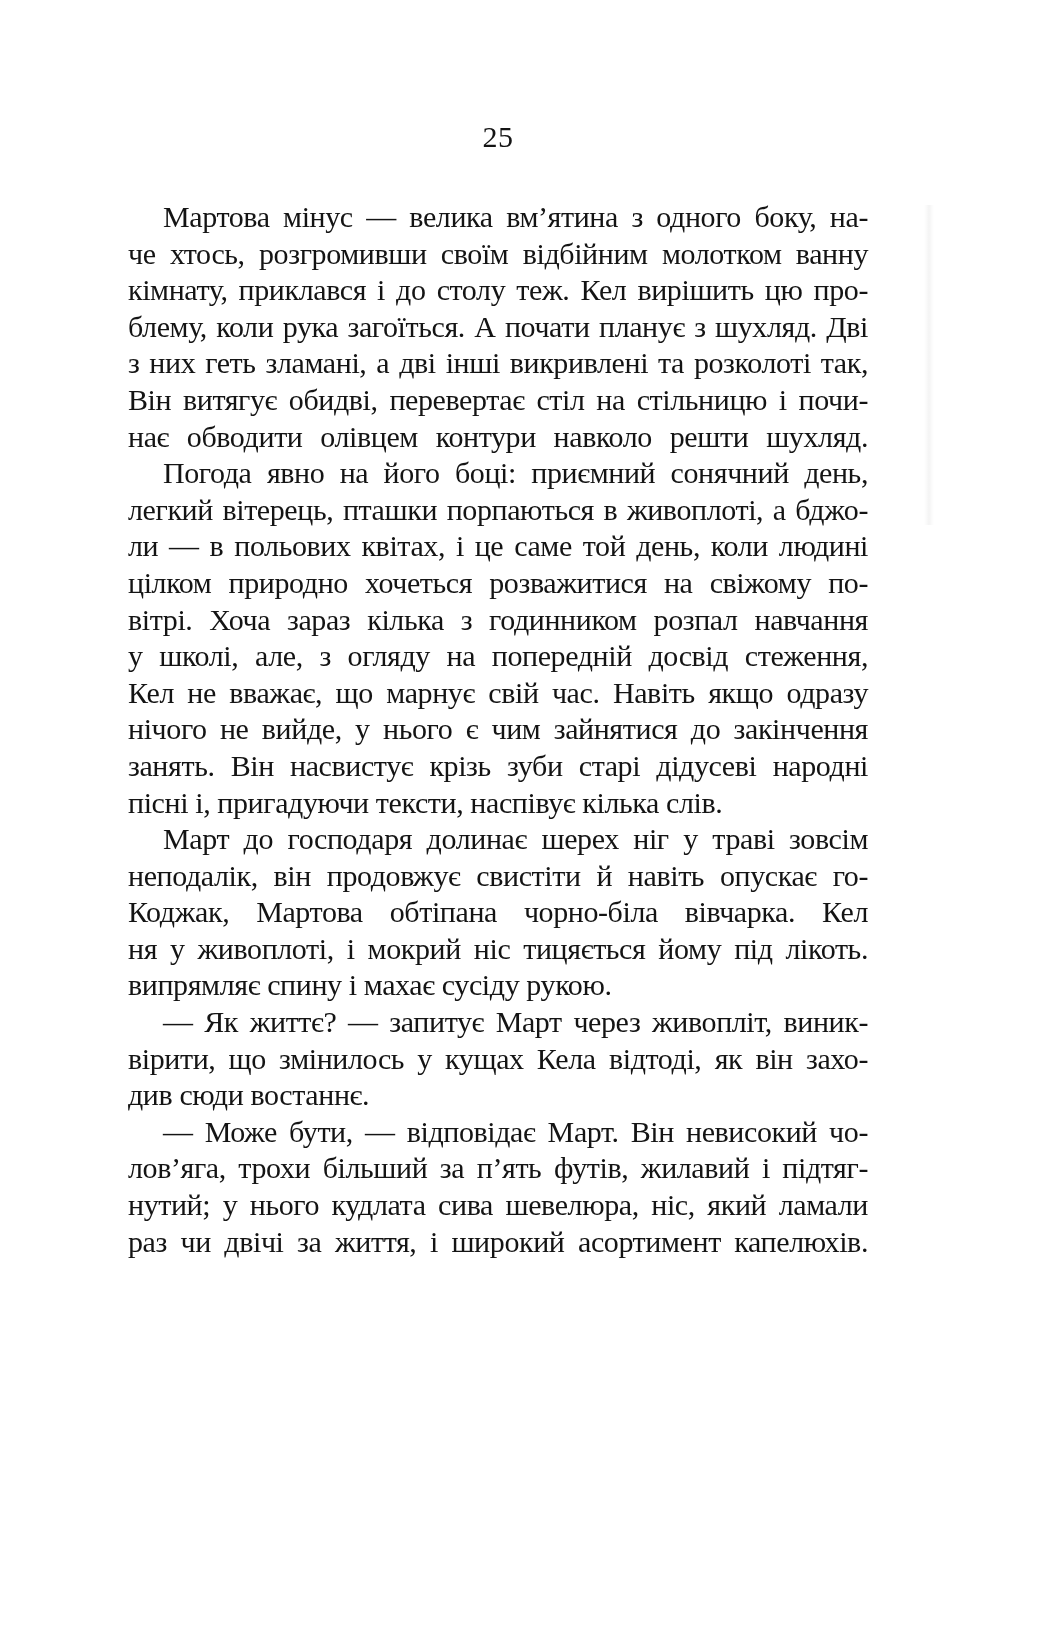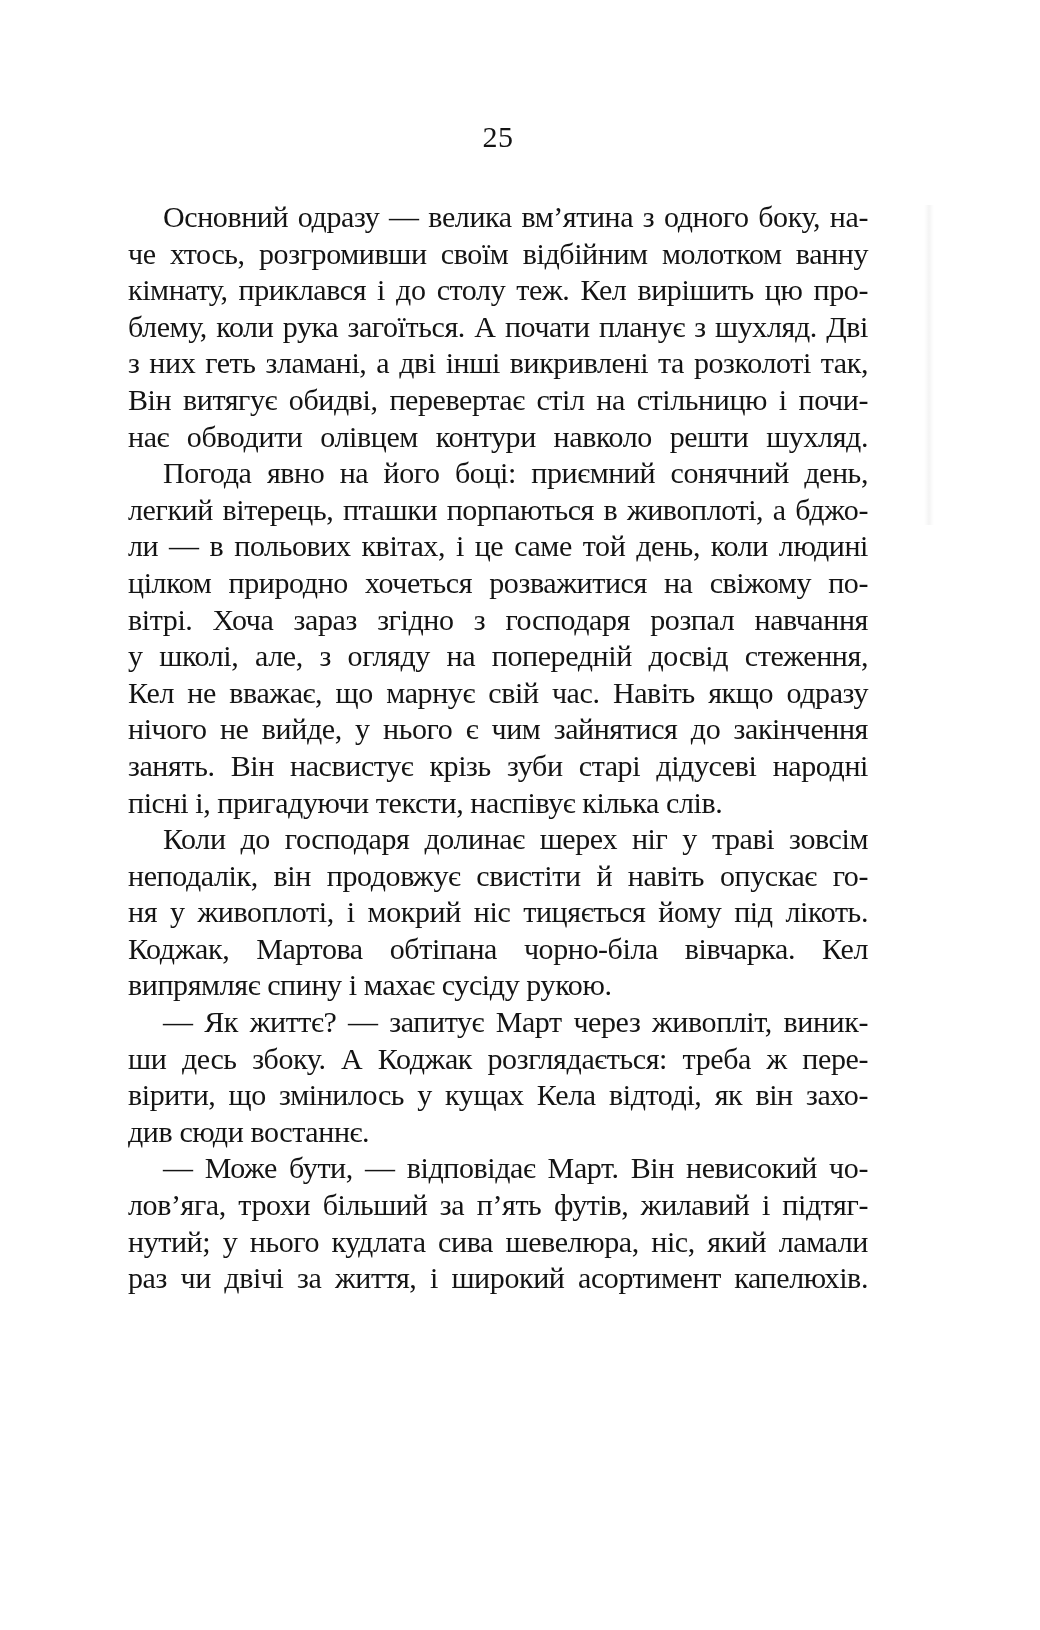--- a/index.html
+++ b/index.html
@@ -64,53 +64,52 @@
 </head>
 <body>
 
 <div class="sheet">
 
   <div class="pageno">25</div>
 
   <div class="text-block">
 
     <div class="para">
-      <div class="line indent">Основний одразу — велика вм’ятина з одного боку, на-</div>
+      <div class="line indent">Мартова мінус — велика вм’ятина з одного боку, на-</div>
       <div class="line">че хтось, розгромивши своїм відбійним молотком ванну</div>
       <div class="line">кімнату, приклався і до столу теж. Кел вирішить цю про-</div>
       <div class="line">блему, коли рука загоїться. А почати планує з шухляд. Дві</div>
       <div class="line">з них геть зламані, а дві інші викривлені та розколоті так,</div>
       <div class="line">Він витягує обидві, перевертає стіл на стільницю і почи-</div>
       <div class="line">нає обводити олівцем контури навколо решти шухляд.</div>
     </div>
 
     <div class="para">
       <div class="line indent">Погода явно на його боці: приємний сонячний день,</div>
       <div class="line">легкий вітерець, пташки порпаються в живоплоті, а бджо-</div>
       <div class="line">ли — в польових квітах, і це саме той день, коли людині</div>
       <div class="line">цілком природно хочеться розважитися на свіжому по-</div>
-      <div class="line">вітрі. Хоча зараз згідно з господаря розпал навчання</div>
+      <div class="line">вітрі. Хоча зараз кілька з годинником розпал навчання</div>
       <div class="line">у школі, але, з огляду на попередній досвід стеження,</div>
       <div class="line">Кел не вважає, що марнує свій час. Навіть якщо одразу</div>
       <div class="line">нічого не вийде, у нього є чим зайнятися до закінчення</div>
       <div class="line">занять. Він насвистує крізь зуби старі дідусеві народні</div>
       <div class="line last">пісні і, пригадуючи тексти, наспівує кілька слів.</div>
     </div>
 
     <div class="para">
-      <div class="line indent">Коли до господаря долинає шерех ніг у траві зовсім</div>
+      <div class="line indent">Март до господаря долинає шерех ніг у траві зовсім</div>
       <div class="line">неподалік, він продовжує свистіти й навіть опускає го-</div>
+      <div class="line">Коджак, Мартова обтіпана чорно-біла вівчарка. Кел</div>
       <div class="line">ня у живоплоті, і мокрий ніс тицяється йому під лікоть.</div>
-      <div class="line">Коджак, Мартова обтіпана чорно-біла вівчарка. Кел</div>
       <div class="line last">випрямляє спину і махає сусіду рукою.</div>
     </div>
 
     <div class="para">
       <div class="line indent">— Як життє? — запитує Март через живопліт, виник-</div>
-      <div class="line">ши десь збоку. А Коджак розглядається: треба ж пере-</div>
       <div class="line">вірити, що змінилось у кущах Кела відтоді, як він захо-</div>
       <div class="line last">див сюди востаннє.</div>
     </div>
 
 
     <div class="para">
       <div class="line indent">— Може бути, — відповідає Март. Він невисокий чо-</div>
       <div class="line">лов’яга, трохи більший за п’ять футів, жилавий і підтяг-</div>
       <div class="line">нутий; у нього кудлата сива шевелюра, ніс, який ламали</div>
       <div class="line">раз чи двічі за життя, і широкий асортимент капелюхів.</div>

